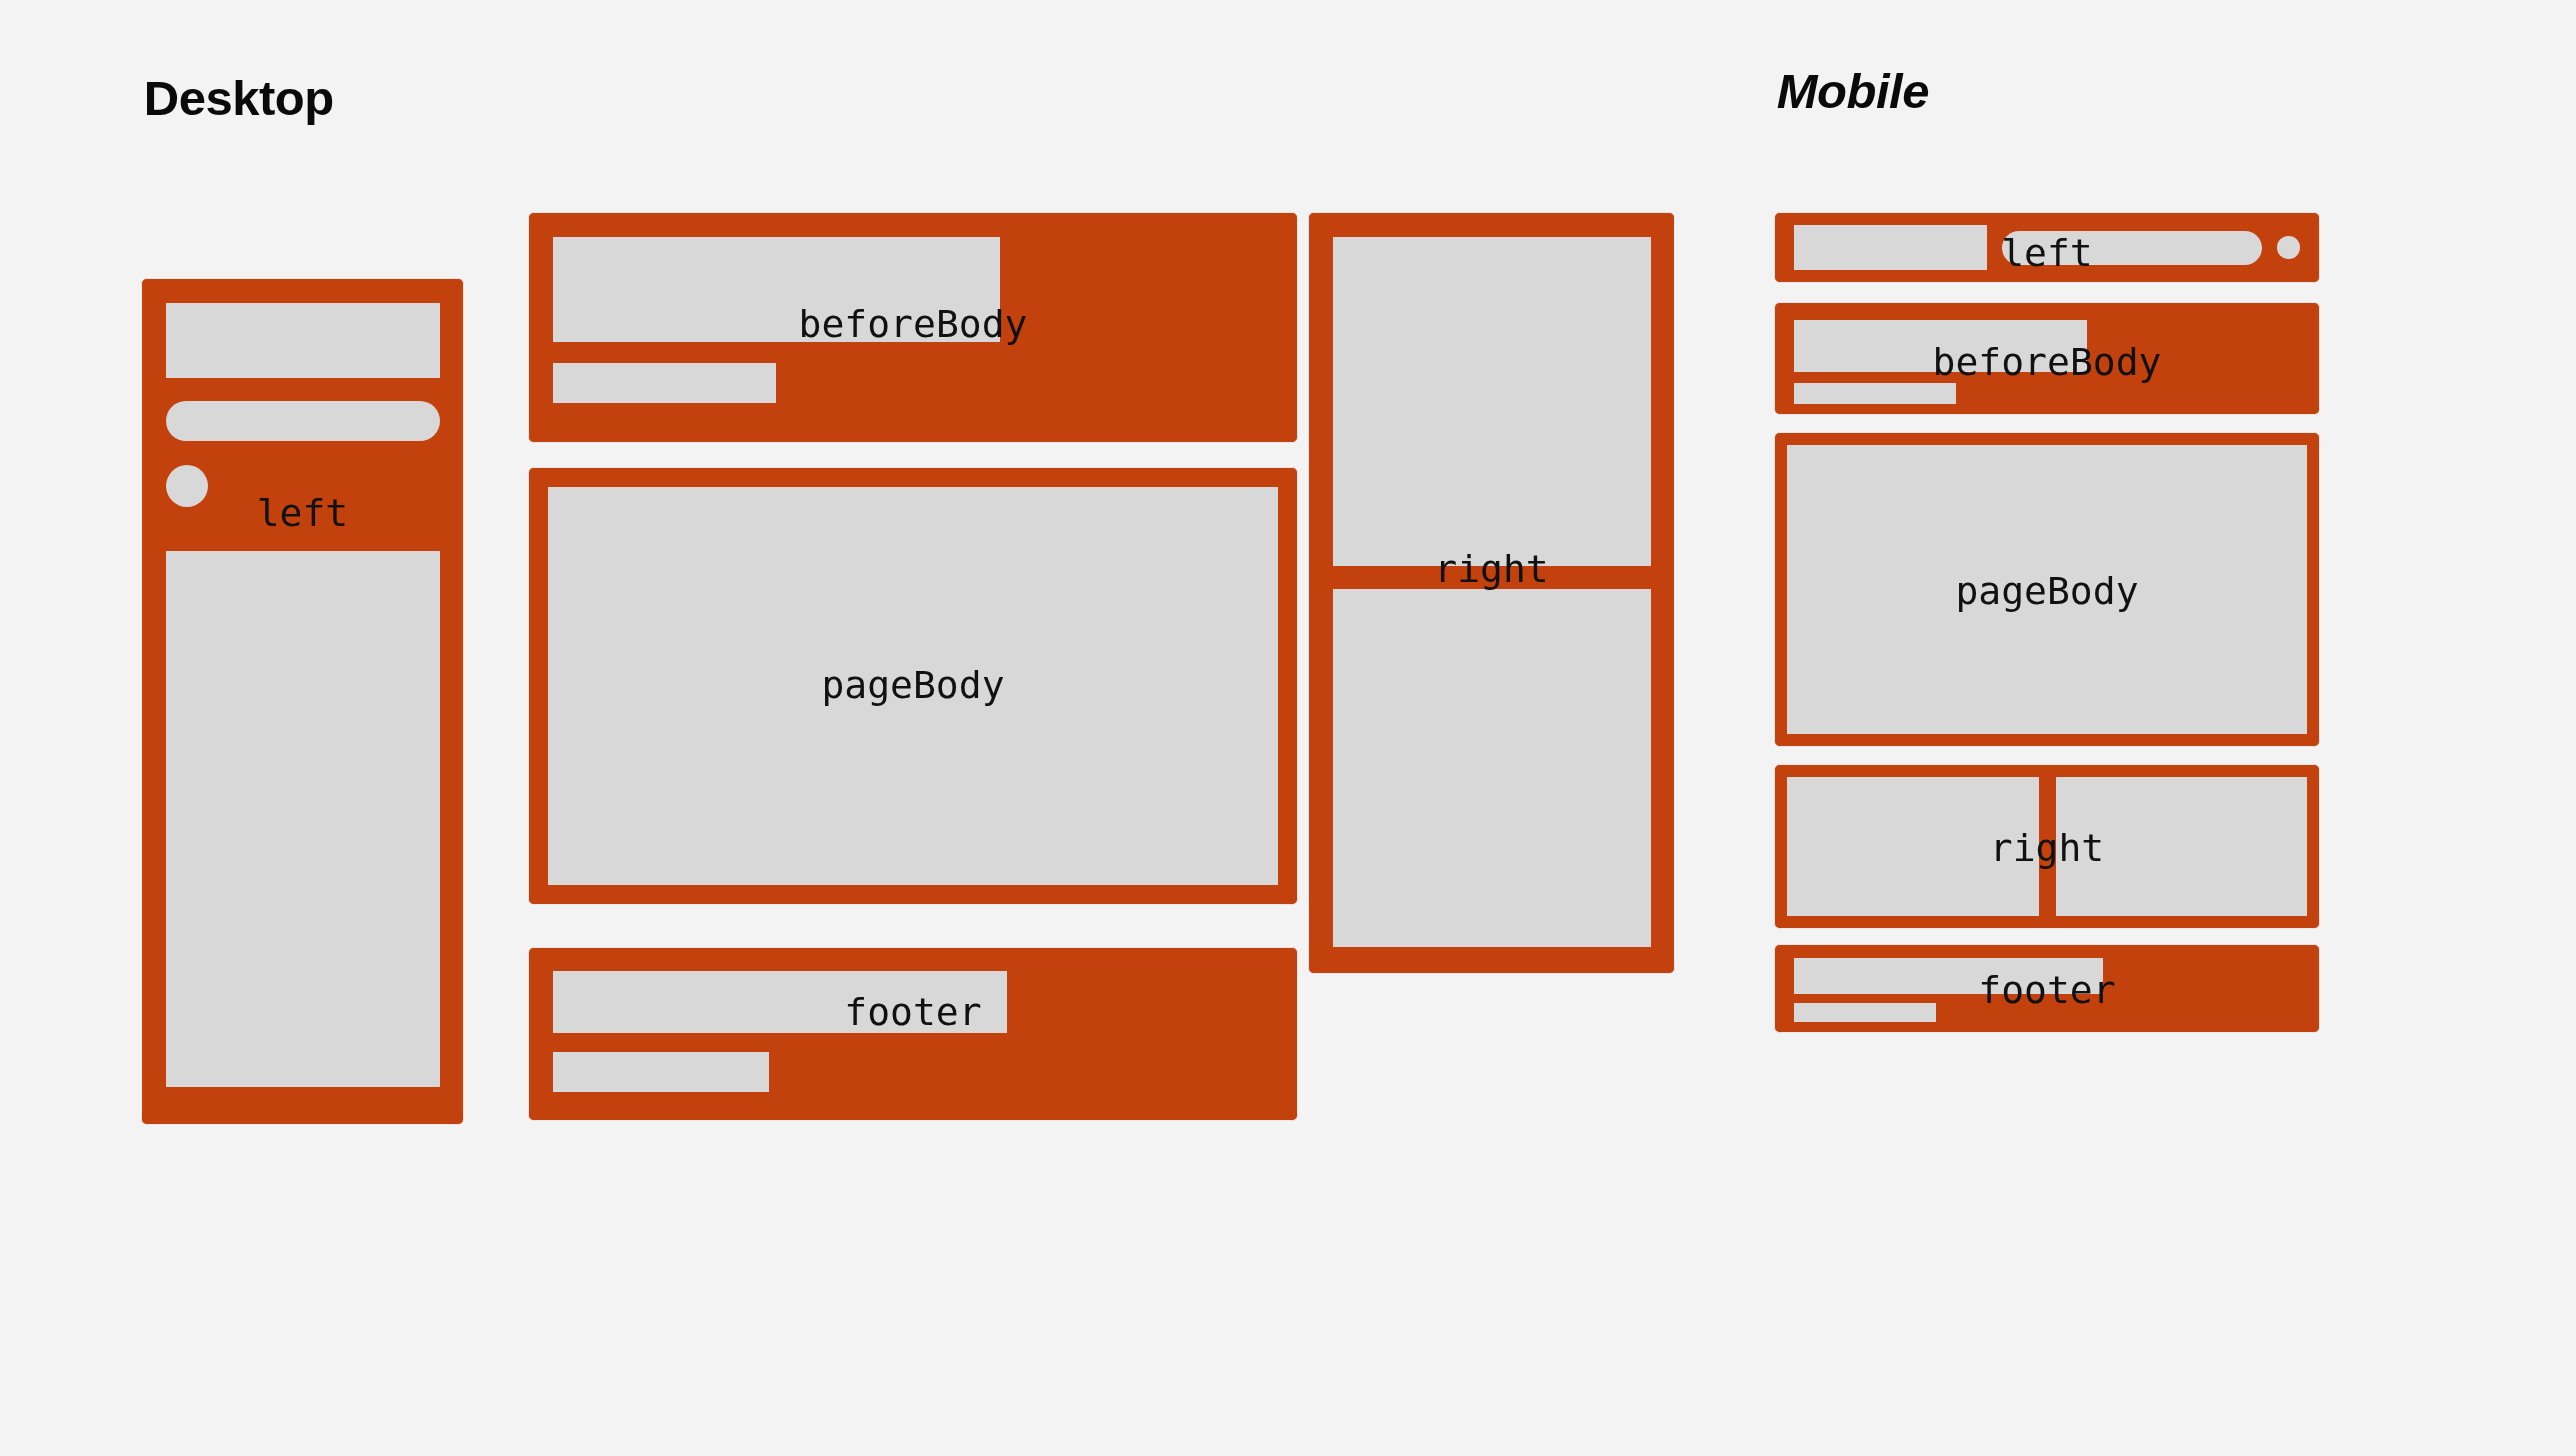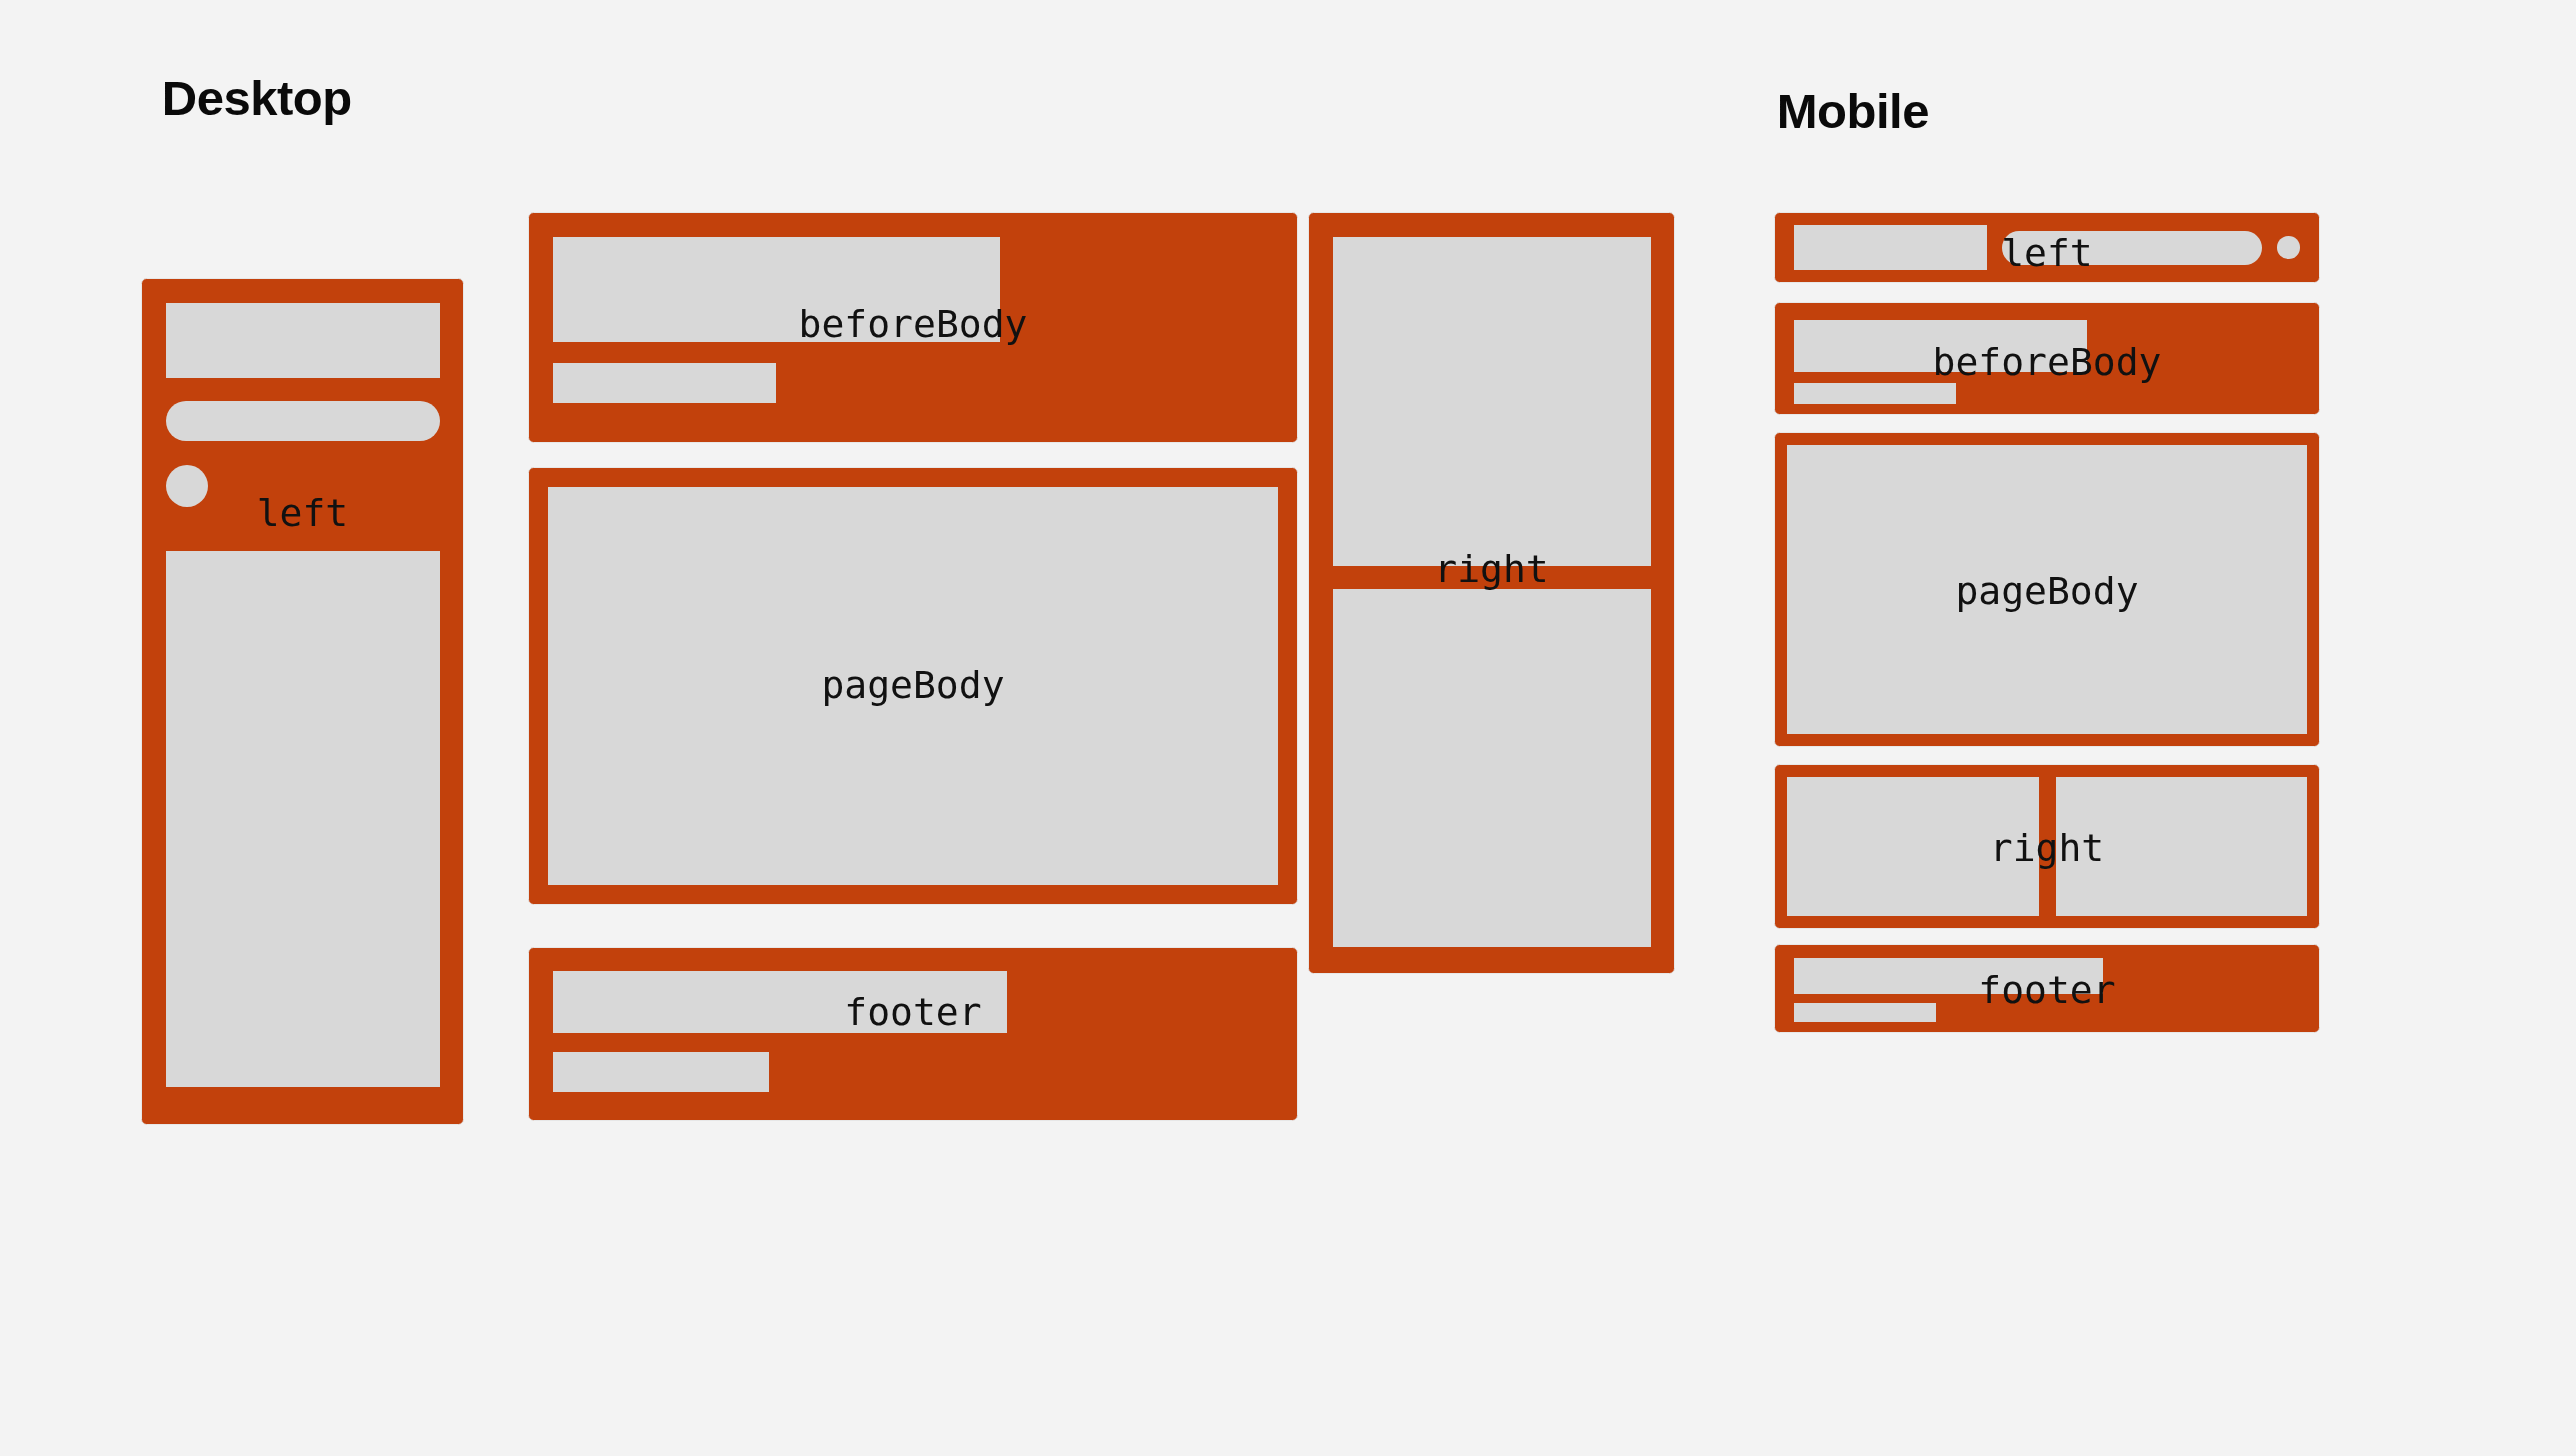--- a/index.html
+++ b/index.html
@@ -49,21 +49,21 @@
   }
 
   
   #desktop-section {
     position: absolute;
     left: 141px;
     top: 66px;
     width: 1534px;
     height: 1336px;
   }
-  #desktop-heading { position: absolute; left: 2.8px; top: 7.5px; margin-left: 18px; }
+  #desktop-heading { position: absolute; left: 2.8px; top: 7.5px; }
 
   #desktop-grid {
     position: absolute;
     left: 0;
     top: 146px;
     width: 1534px;
     height: 1191px;
   }
 
   
@@ -108,21 +108,21 @@
   #desktop-right-label { top: 337px; }
 
   
   #mobile-section {
     position: absolute;
     left: 1774px;
     top: 66px;
     width: 546px;
     height: 1336px;
   }
-  #mobile-heading { position: absolute; left: 2.8px; top: 21px; }
+  #mobile-heading { position: absolute; left: 2.8px; top: 1px; font-style: italic; }
 
   #mobile-stack {
     position: absolute;
     left: 0; top: 146px;
     width: 546px;
   }
 
   #mobile-left-panel { width: 546px; height: 71px; padding: 12.2px 19px; }
   #mobile-left-row {
     display: flex; align-items: center; gap: 15px;

